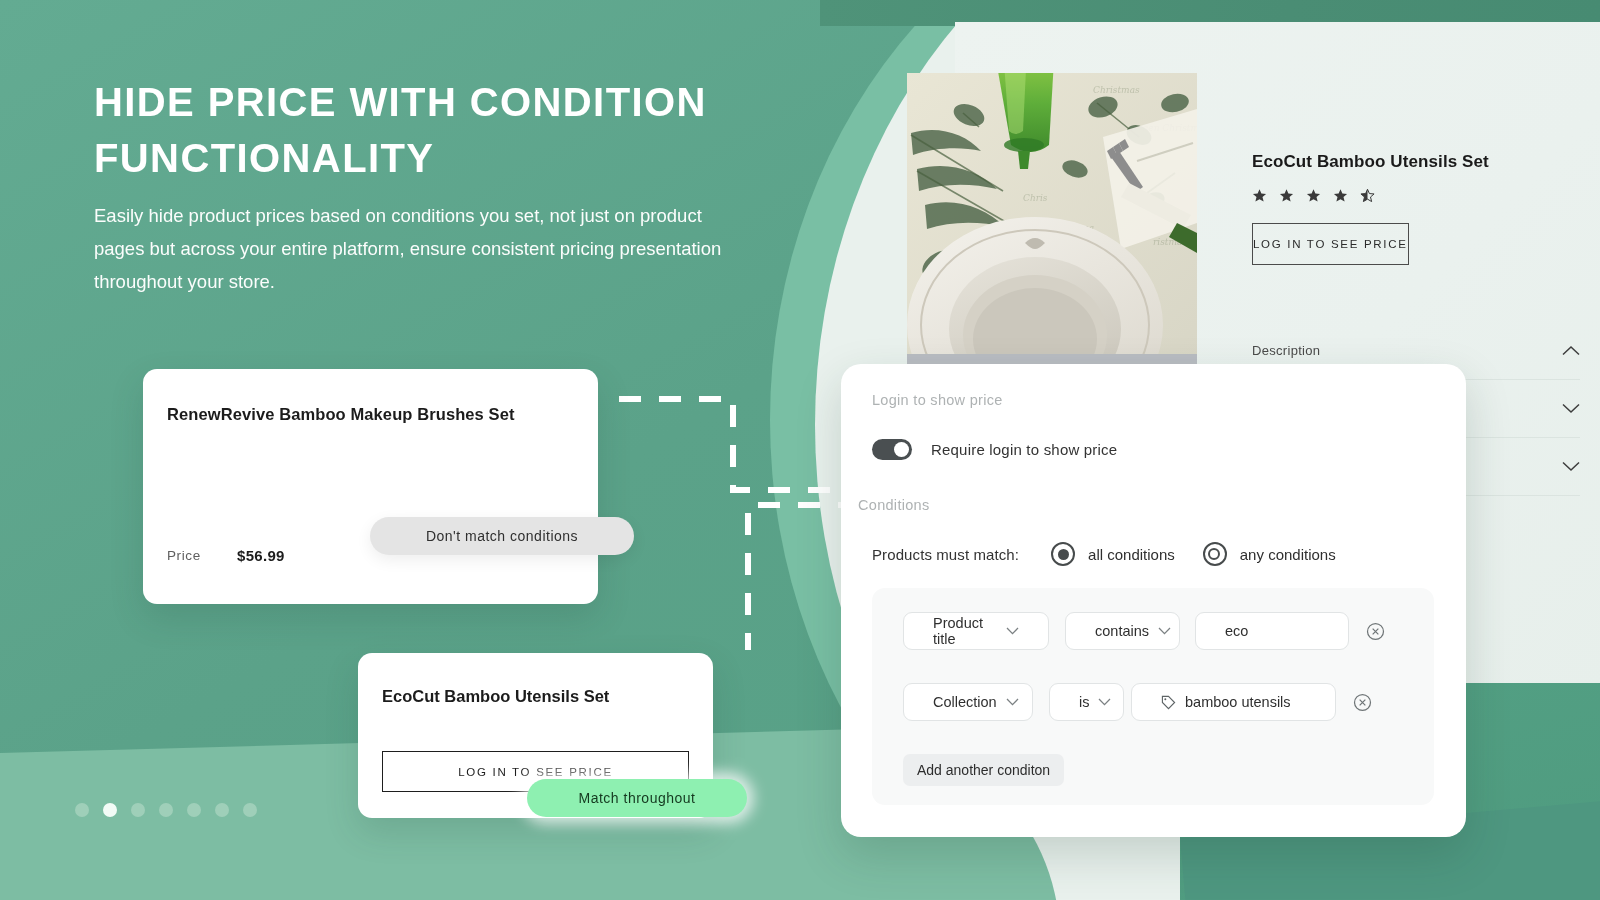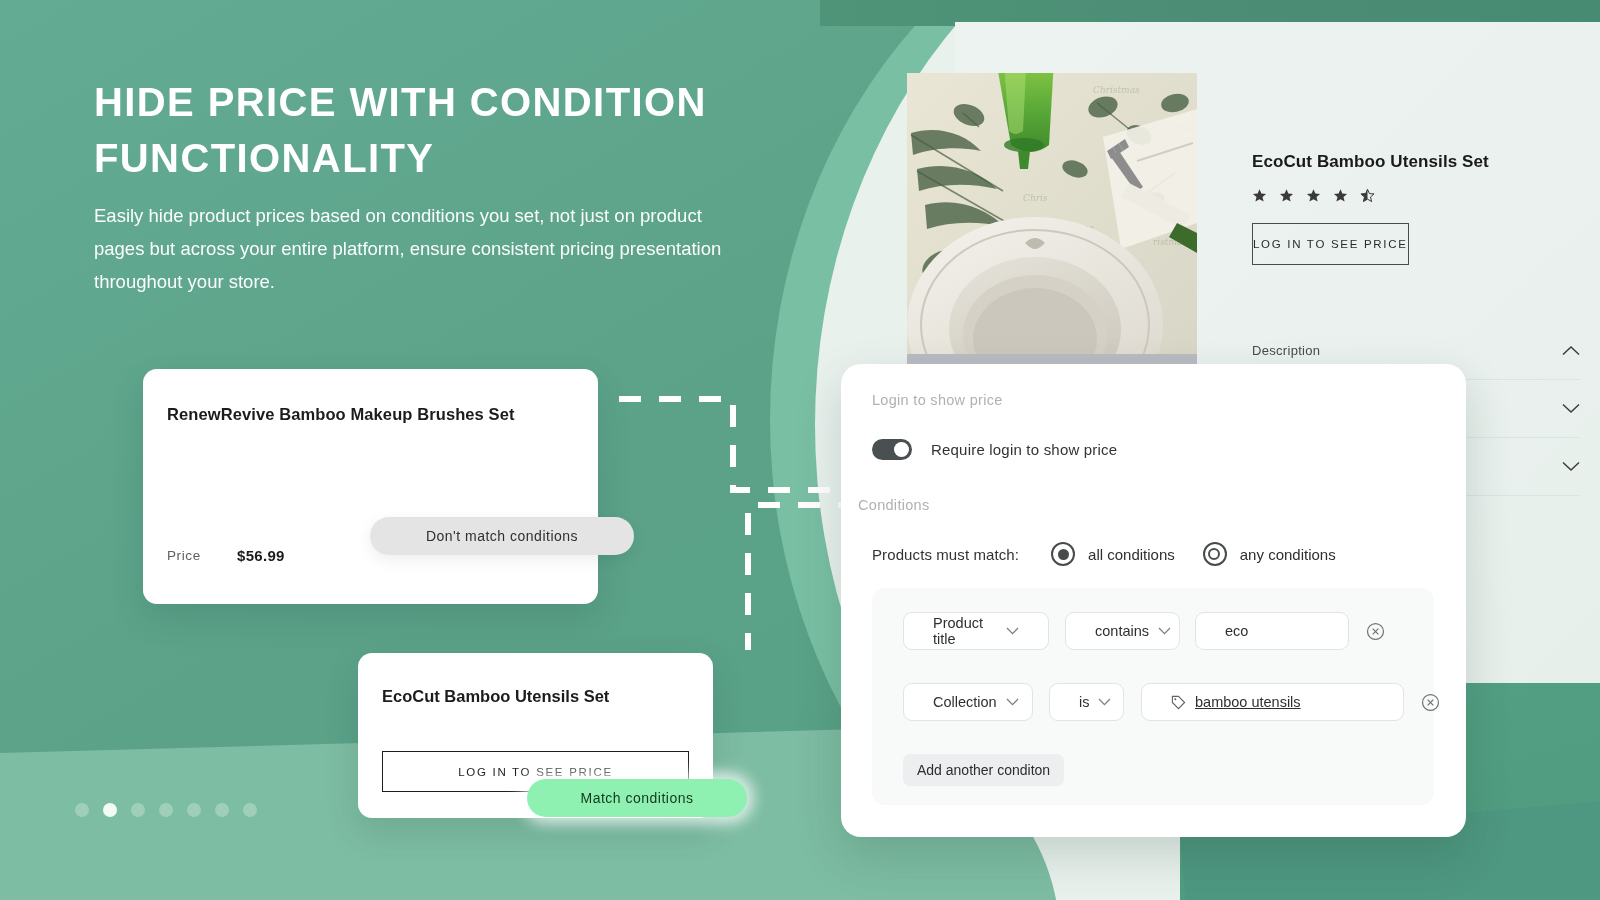--- a/index.html
+++ b/index.html
@@ -205,21 +205,21 @@
     display: flex; align-items: center; padding: 0 29px; font-size: 14.5px; color: #2f2f2f;
     cursor: pointer;
   }
   .fld .cv { margin-left: 9px; display: block; }
   .fld .cv svg { width: 13px; height: 8px; display: block; }
   .fld-title { width: 146px; }
   .fld-coll  { width: 130px; }
   .fld-op-contains { width: 115px; margin-left: 16px; }
   .fld-op-is { width: 75px; margin-left: 16px; }
   .fld-val-1 { width: 154px; margin-left: 15px; }
-  .fld-val-2 { width: 263px; margin-left: 17px; text-decoration: underline; }
+  .fld-val-2 { width: 205px; margin-left: 7px; }
   .tag-ico { margin-right: 9px; display: block; }
   .tag-ico svg { width: 15px; height: 15px; display: block; }
   .rm-btn { margin-left: 17px; cursor: pointer; display: block; }
   .rm-btn svg { width: 19px; height: 19px; display: block; }
 
   .add-cond {
     position: absolute; left: 31px; top: 166px; height: 32px;
     background: #eceeef; border: none; border-radius: 7px; padding: 0 14px;
     font-size: 14px; color: #2d2d2d; cursor: pointer;
     font-family: "Liberation Sans", sans-serif;
@@ -408,21 +408,21 @@
       <span class="price-label">Price</span>
       <span class="price-val">$56.99</span>
     </div>
   </div>
   <div class="badge badge-nomatch">Don't match conditions</div>
 
   <div class="card card-b">
     <div class="cb-title">EcoCut Bamboo Utensils Set</div>
     <button class="cb-cta">LOG IN TO SEE PRICE</button>
   </div>
-  <div class="badge badge-match">Match conditions</div>
+  <div class="badge badge-match">Match throughout</div>
 
   <div class="settings">
     <div class="st-sec-label st-login-label">Login to show price</div>
 
     <div class="toggle-row">
       <span class="toggle">
           <span class="knob"></span>
         </span>
       <span class="toggle-text">Require login to show price</span>
     </div>

